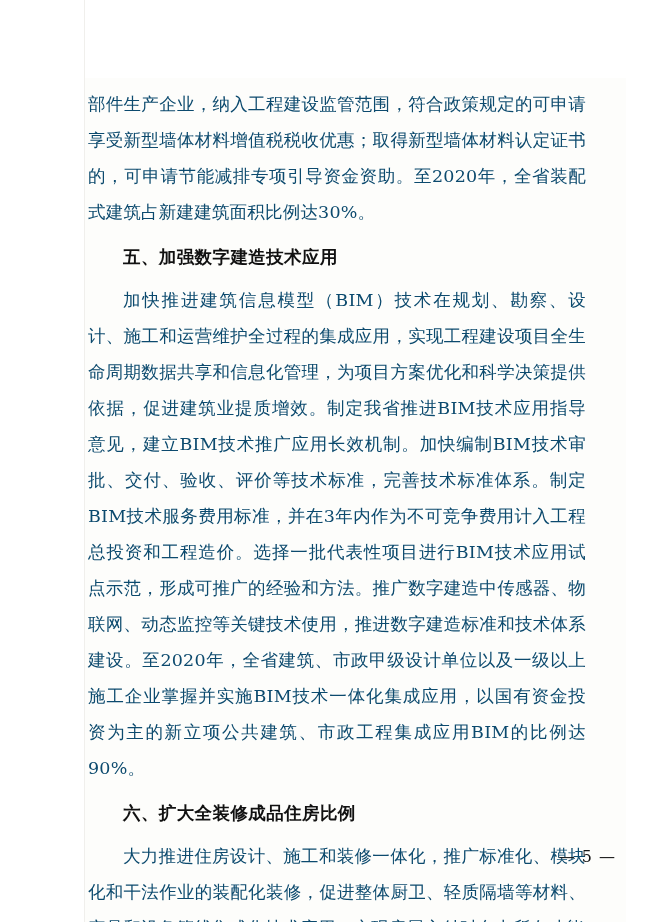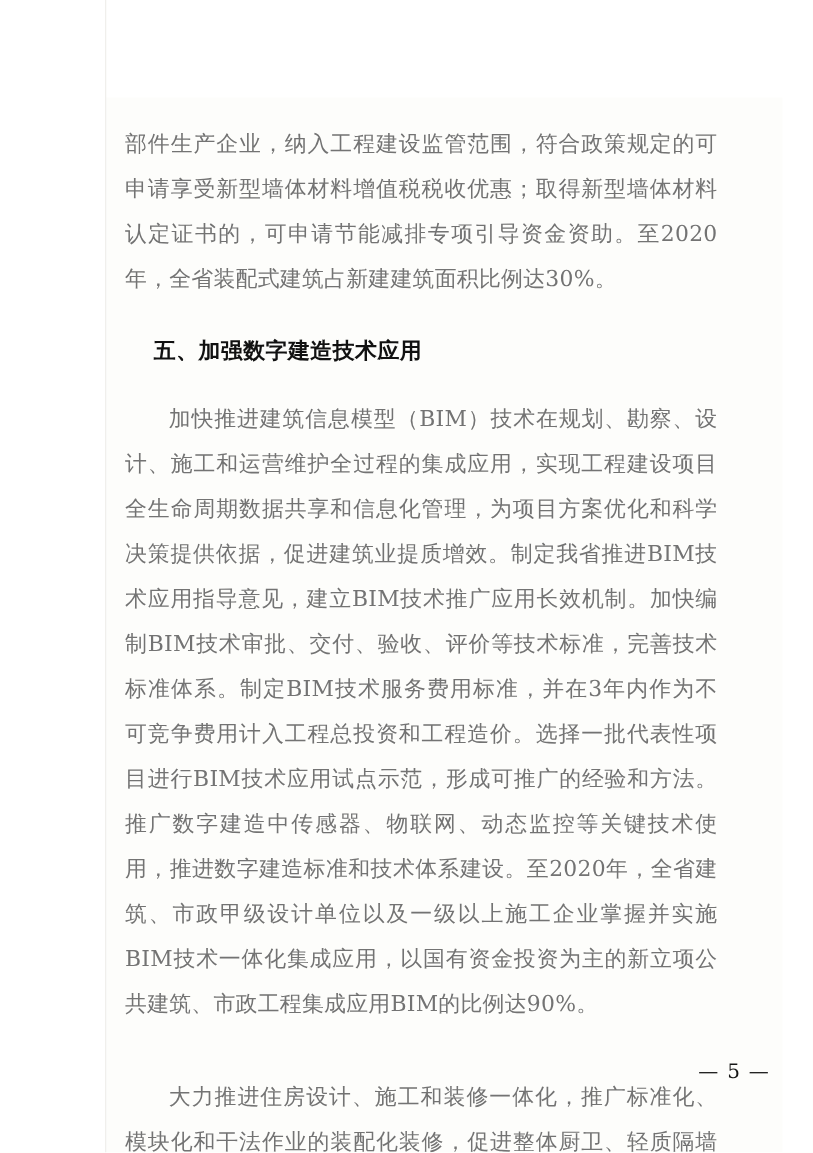--- a/index.html
+++ b/index.html
@@ -46,24 +46,24 @@
   }
 
   .content {
     position: absolute;
     left: 88px;
     top: 86px;
     width: 498px;
   }
 
   p.body-para {
-    margin: 12px;
+    margin: 0;
     font-size: 17.5px;
     line-height: 36px;
-    color: #737373;
+    color: #0c4a6e;
     text-align: justify;
     text-justify: inter-ideograph;
     letter-spacing: 0.2px;
     font-family: "DejaVu Serif", "Liberation Serif", serif;
   }
 
   p.indent {
     text-indent: 2em;
   }
 
@@ -106,20 +106,21 @@
     <div class="gap-md"></div>
 
     <h2 class="section-heading">五、加强数字建造技术应用</h2>
 
     <div class="gap-sm"></div>
 
     <p class="body-para indent">加快推进建筑信息模型（BIM）技术在规划、勘察、设计、施工和运营维护全过程的集成应用，实现工程建设项目全生命周期数据共享和信息化管理，为项目方案优化和科学决策提供依据，促进建筑业提质增效。制定我省推进BIM技术应用指导意见，建立BIM技术推广应用长效机制。加快编制BIM技术审批、交付、验收、评价等技术标准，完善技术标准体系。制定BIM技术服务费用标准，并在3年内作为不可竞争费用计入工程总投资和工程造价。选择一批代表性项目进行BIM技术应用试点示范，形成可推广的经验和方法。推广数字建造中传感器、物联网、动态监控等关键技术使用，推进数字建造标准和技术体系建设。至2020年，全省建筑、市政甲级设计单位以及一级以上施工企业掌握并实施BIM技术一体化集成应用，以国有资金投资为主的新立项公共建筑、市政工程集成应用BIM的比例达90%。</p>
 
     <div class="gap-md"></div>
 
+    <h2 class="section-heading">六、扩大全装修成品住房比例</h2>
 
     <div class="gap-sm"></div>
 
     <p class="body-para indent">大力推进住房设计、施工和装修一体化，推广标准化、模块化和干法作业的装配化装修，促进整体厨卫、轻质隔墙等材料、产品和设备管线集成化技术应用，实现房屋交付时套内所有功能</p>
 
   </div>
 
   <div class="page-number">— 5 —</div>
 </div>
 

